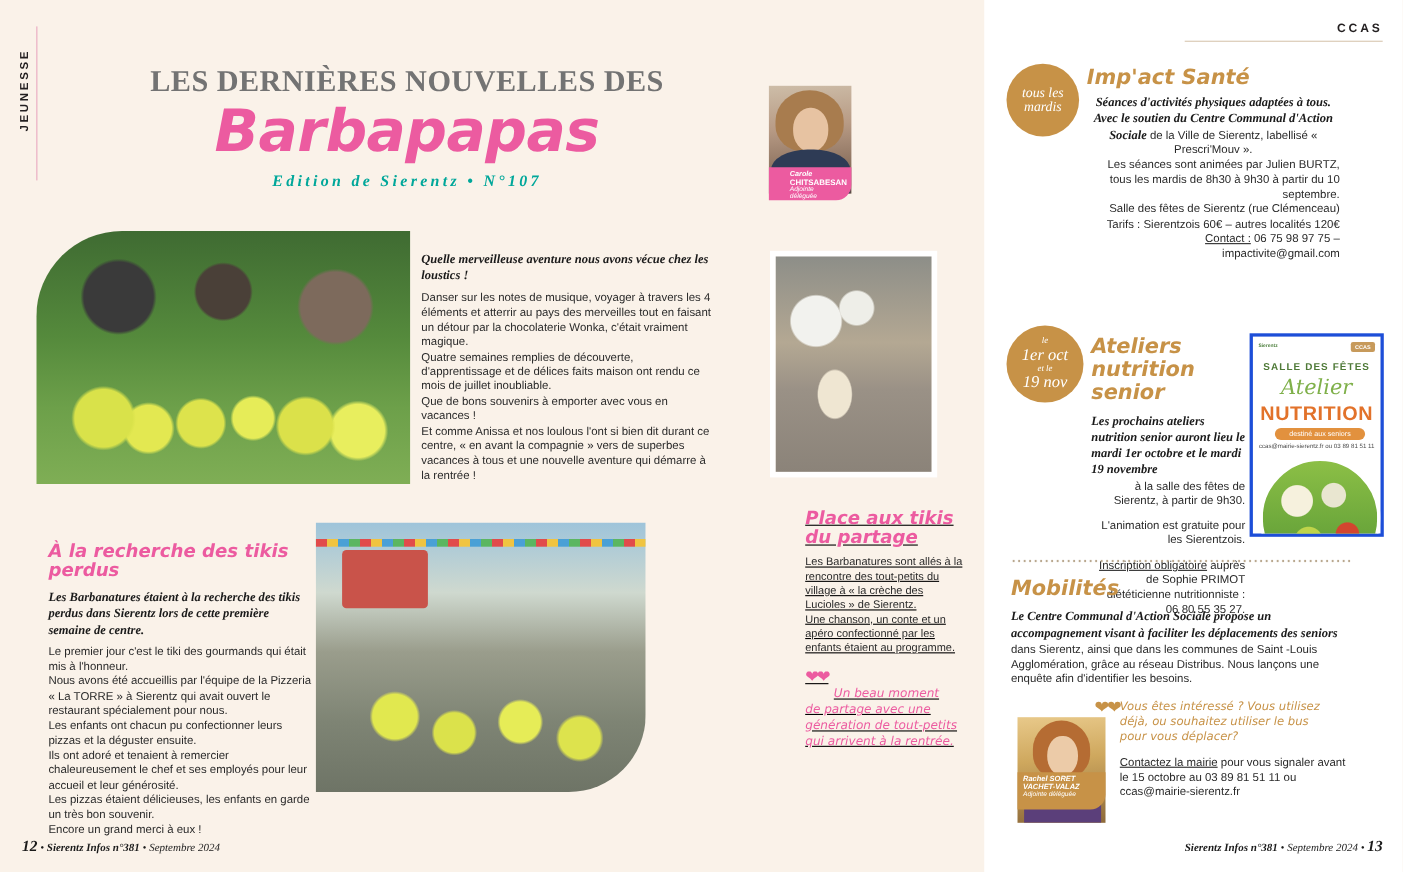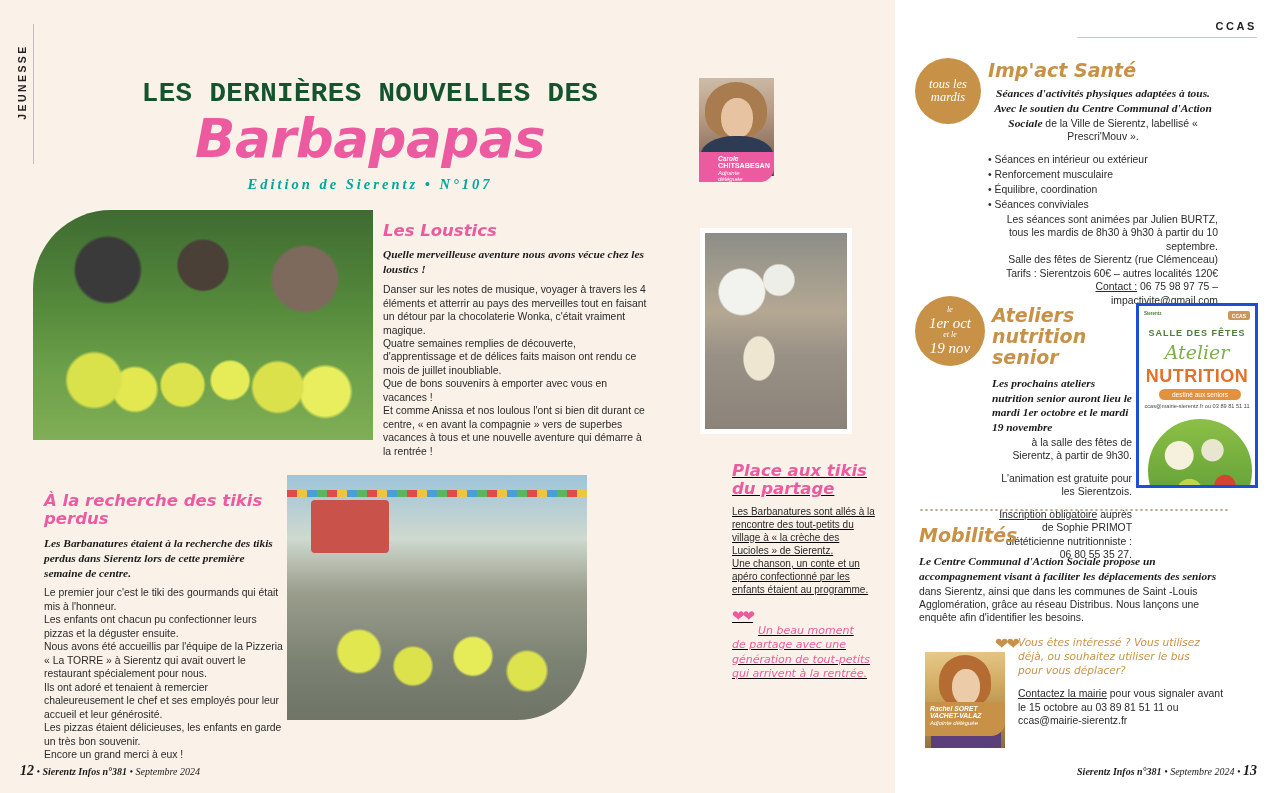--- a/index.html
+++ b/index.html
@@ -23,24 +23,23 @@
     transform:rotate(-90deg);
     font-size:10.5px; font-weight:bold; letter-spacing:2.4px;
     color:#231f20; text-align:center;
   }
   .side-tab .vline {
     position:absolute; left:27px; top:0; width:1px; height:140px; background:#e9a9bf;
   }
 
   .title-block { position:absolute; left:110px; top:58px; width:520px; text-align:center; }
   .title-kicker {
-    font-family:Liberation Mono, monospace;
-    font-size:27.5px; font-weight:bold; letter-spacing:0.4px; color:#14532d;
+    font-family:Liberation Serif, serif;
+    font-size:27.5px; font-weight:bold; letter-spacing:0.4px; color:#737373;
     white-space:nowrap;
-    margin-top:20px;
   }
   .title-main {
     font-family:"DejaVu Sans", sans-serif;
     font-size:53px; font-weight:bold; font-style:italic; color:#ec5ba0;
     letter-spacing:-0.5px; line-height:1.05; margin-top:2px;
   }
   .title-sub {
     font-family:"Liberation Serif", serif;
     font-size:14.5px; font-weight:bold; font-style:italic;
     letter-spacing:3px; color:#00a79a; margin-top:9px;
@@ -281,37 +280,36 @@
   </div>
 
   <div class="photo ph-kids"></div>
   <div class="photo ph-pizza"></div>
   <div class="photo ph-group">
     <div class="bunting"></div>
     <div class="roof"></div>
   </div>
 
   <div class="loustics">
-    <div class="h-pink">Les Loustics</div>
     <div class="lead">Quelle merveilleuse aventure nous avons vécue chez les loustics !</div>
     <div class="body-t">
       <p>Danser sur les notes de musique, voyager à travers les 4 éléments et atterrir au pays des merveilles tout en faisant un détour par la chocolaterie Wonka, c'était vraiment magique.</p>
       <p>Quatre semaines remplies de découverte, d'apprentissage et de délices faits maison ont rendu ce mois de juillet inoubliable.</p>
       <p>Que de bons souvenirs à emporter avec vous en vacances !</p>
       <p>Et comme Anissa et nos loulous l'ont si bien dit durant ce centre, « en avant la compagnie » vers de superbes vacances à tous et une nouvelle aventure qui démarre à la rentrée !</p>
     </div>
   </div>
 
   <div class="tikis">
     <div class="h-pink">À la recherche des tikis perdus</div>
     <div class="lead">Les Barbanatures étaient à la recherche des tikis perdus dans Sierentz lors de cette première semaine de centre.</div>
     <div class="body-t">
       <p>Le premier jour c'est le tiki des gourmands qui était mis à l'honneur.</p>
+      <p>Nous avons été accueillis par l'équipe de la Pizzeria « La TORRE » à Sierentz qui avait ouvert le restaurant spécialement pour nous.</p>
       <p>Les enfants ont chacun pu confectionner leurs pizzas et la déguster ensuite.</p>
-      <p>Nous avons été accueillis par l'équipe de la Pizzeria « La TORRE » à Sierentz qui avait ouvert le restaurant spécialement pour nous.</p>
       <p>Ils ont adoré et tenaient à remercier chaleureusement le chef et ses employés pour leur accueil et leur générosité.</p>
       <p>Les pizzas étaient délicieuses, les enfants en garde un très bon souvenir.</p>
       <p>Encore un grand merci à eux !</p>
     </div>
   </div>
 
   <div class="partage">
     <div class="h-pink">
       <span>Place aux tikis</span><br>
       <span>du partage</span>
@@ -346,26 +344,20 @@
 
   <div class="circle c-mardis">
     <span>tous les</span>
     <span>mardis</span>
   </div>
 
   <div class="impact">
     <div class="h-gold">Imp'act Santé</div>
     <div class="body-t lead-c">
       <span class="lead">Séances d'activités physiques adaptées à tous. Avec le soutien du Centre Communal d'Action Sociale</span><span> de la Ville de Sierentz, labellisé « Prescri'Mouv ».</span>
-    </div>
-    <div class="bullets">
-      <div>• Séances en intérieur ou extérieur</div>
-      <div>• Renforcement musculaire</div>
-      <div>• Équilibre, coordination</div>
-      <div>• Séances conviviales</div>
     </div>
     <div class="body-t blk">Les séances sont animées par Julien BURTZ, tous les mardis de 8h30 à 9h30 à partir du 10 septembre.</div>
     <div class="body-t blk">
       <p>Salle des fêtes de Sierentz (rue Clémenceau)</p>
       <p>Tarifs : Sierentzois 60€ – autres localités 120€</p>
     </div>
     <div class="body-t blk">
       <u class="dot">Contact :</u><span> 06 75 98 97 75 – impactivite@gmail.com</span>
     </div>
   </div>

